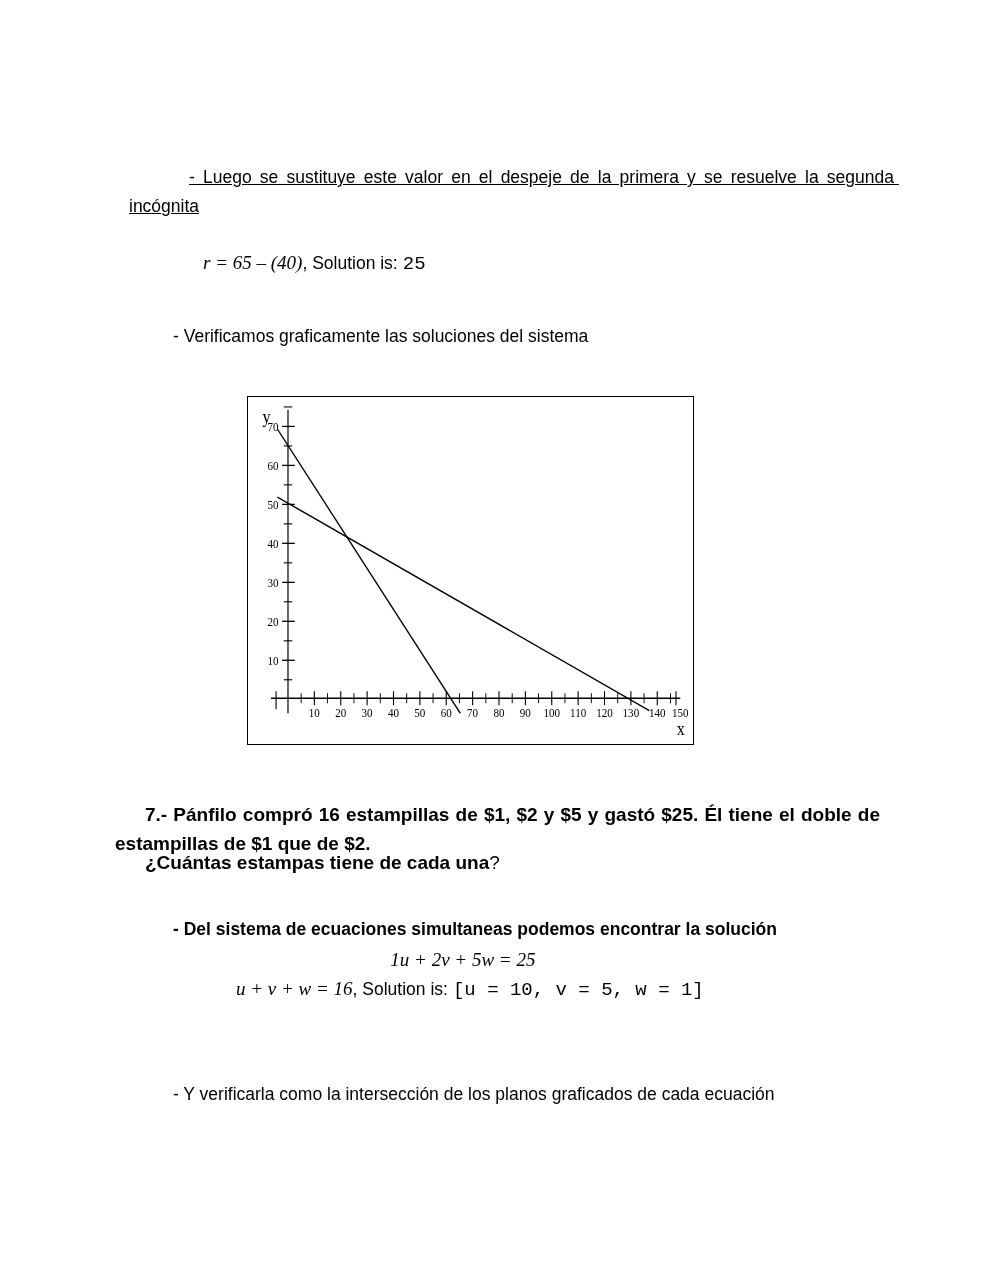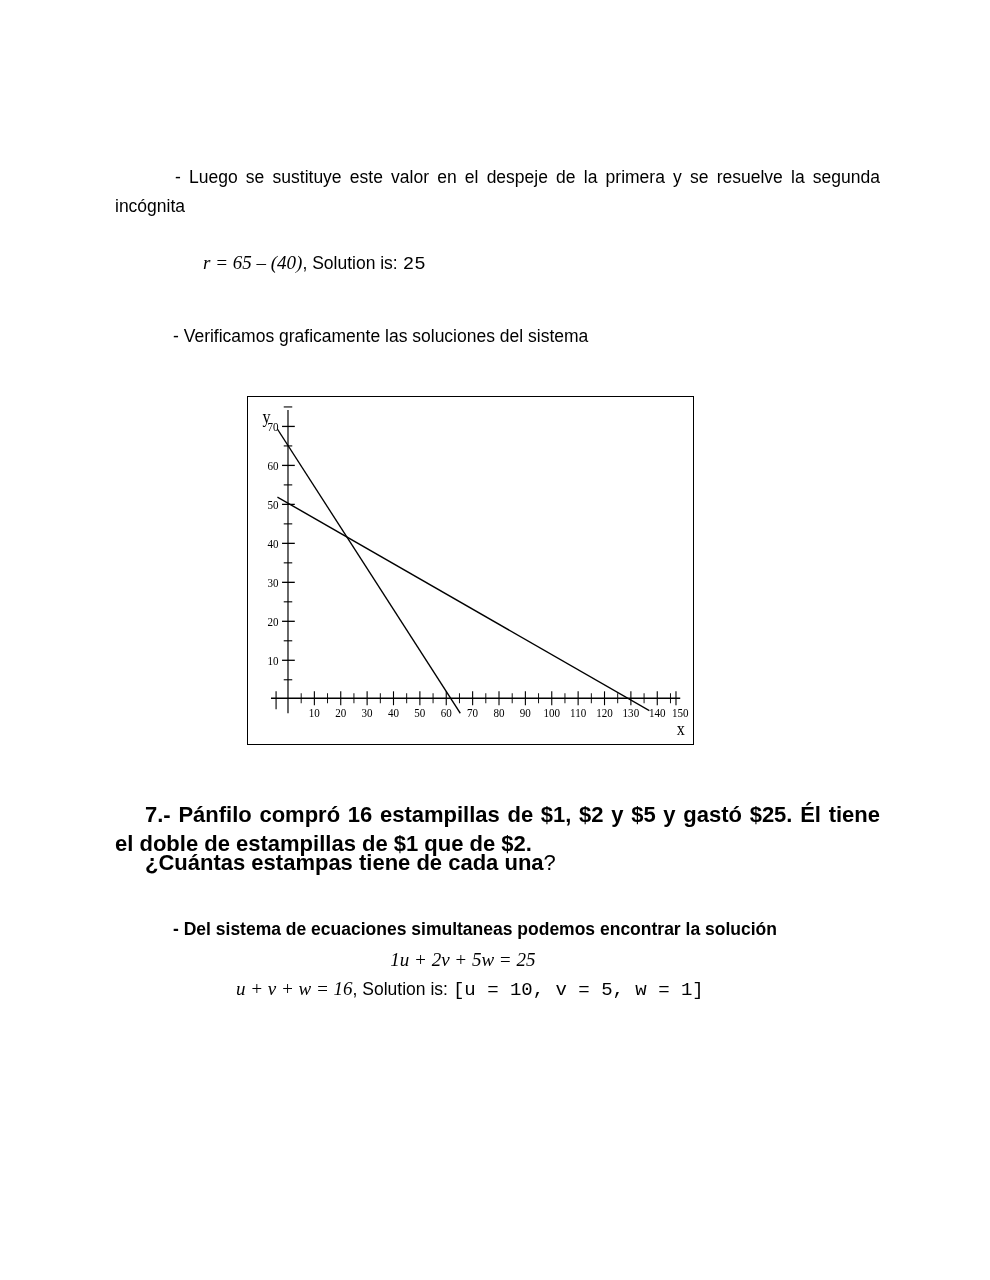--- a/index.html
+++ b/index.html
@@ -23,25 +23,26 @@
   
   .para {
     position: absolute;
     font-family: "Liberation Sans", sans-serif;
     font-size: 17.5px;
     line-height: 29px;
     color: #000;
     white-space: pre-wrap;
   }
   .para-1 {
-    left: 115px;
+    left: 129px;
     top: 163px;
     width: 765px;
     text-indent: 60px;
     text-align: justify;
+    text-decoration: underline;
   }
   .para-verifica {
     left: 173px;
     top: 322px;
     width: 700px;
   }
   .para-delsistema {
     left: 173px;
     top: 915px;
     width: 700px;
@@ -94,21 +95,21 @@
   .system .r3 { padding-left: 44px; }
   .system .sol-inline {
     display: inline-block;
   }
 
   
   .prob {
     position: absolute;
     font-family: "Liberation Sans", sans-serif;
     font-weight: bold;
-    font-size: 22px;
+    font-size: 19px;
     line-height: 29px;
     color: #000;
   }
   .prob-body {
     left: 115px;
     top: 800px;
     width: 765px;
     text-indent: 30px;
     text-align: justify;
   }
@@ -274,14 +275,15 @@
 
   <div class="system">
     <div class="row r1">
       <span class="math">1u + 2v + 5w = 25</span>
     </div>
     <div class="row r2">
       <span class="math">u + v + w = 16</span><span class="sol-inline"><span class="sol-label">, </span><span class="sol-label">Solution is:</span><span class="sol-val" style="margin-left:5px;">[u = 10, v = 5, w = 1]</span></span>
     </div>
   </div>
 
+  <div class="para para-final">- Y verificarla como la intersección de los planos graficados de cada ecuación</div>
 
 </div>
 
 </body></html>

